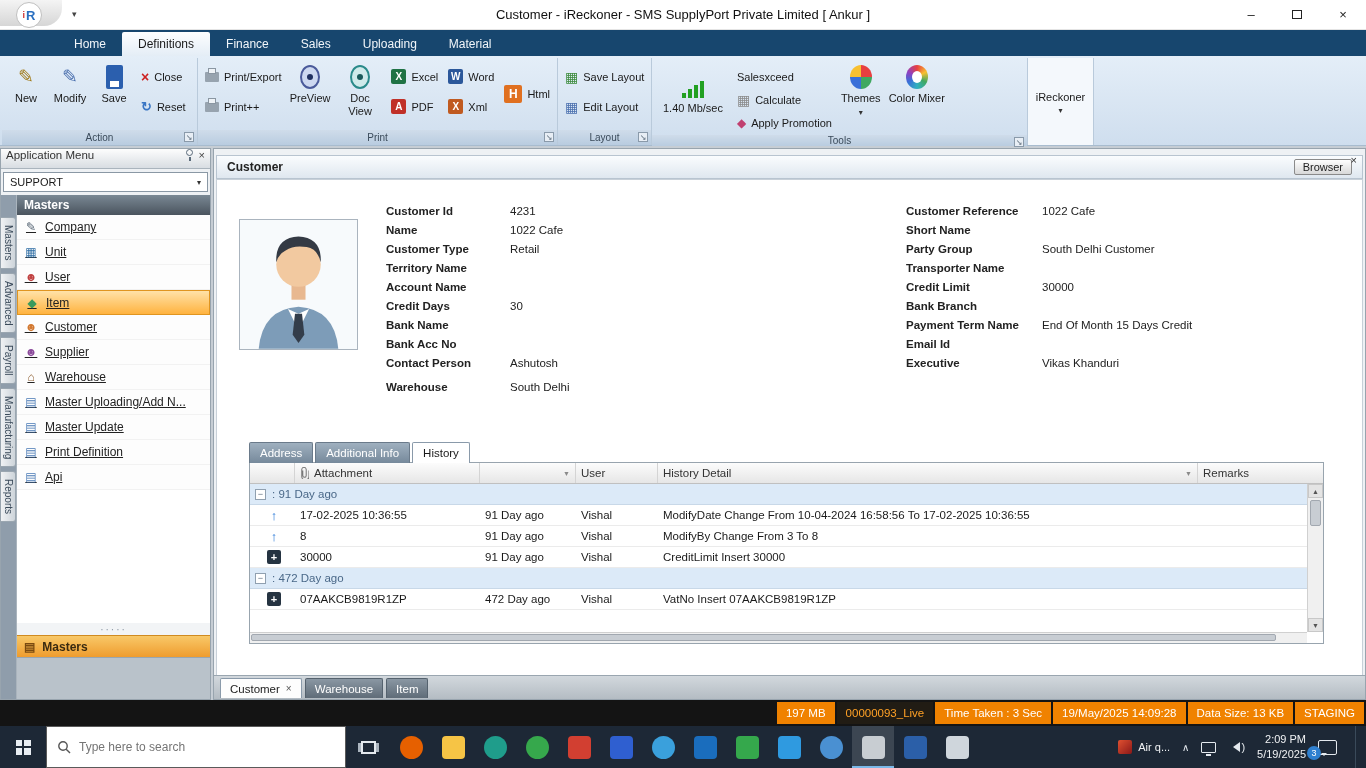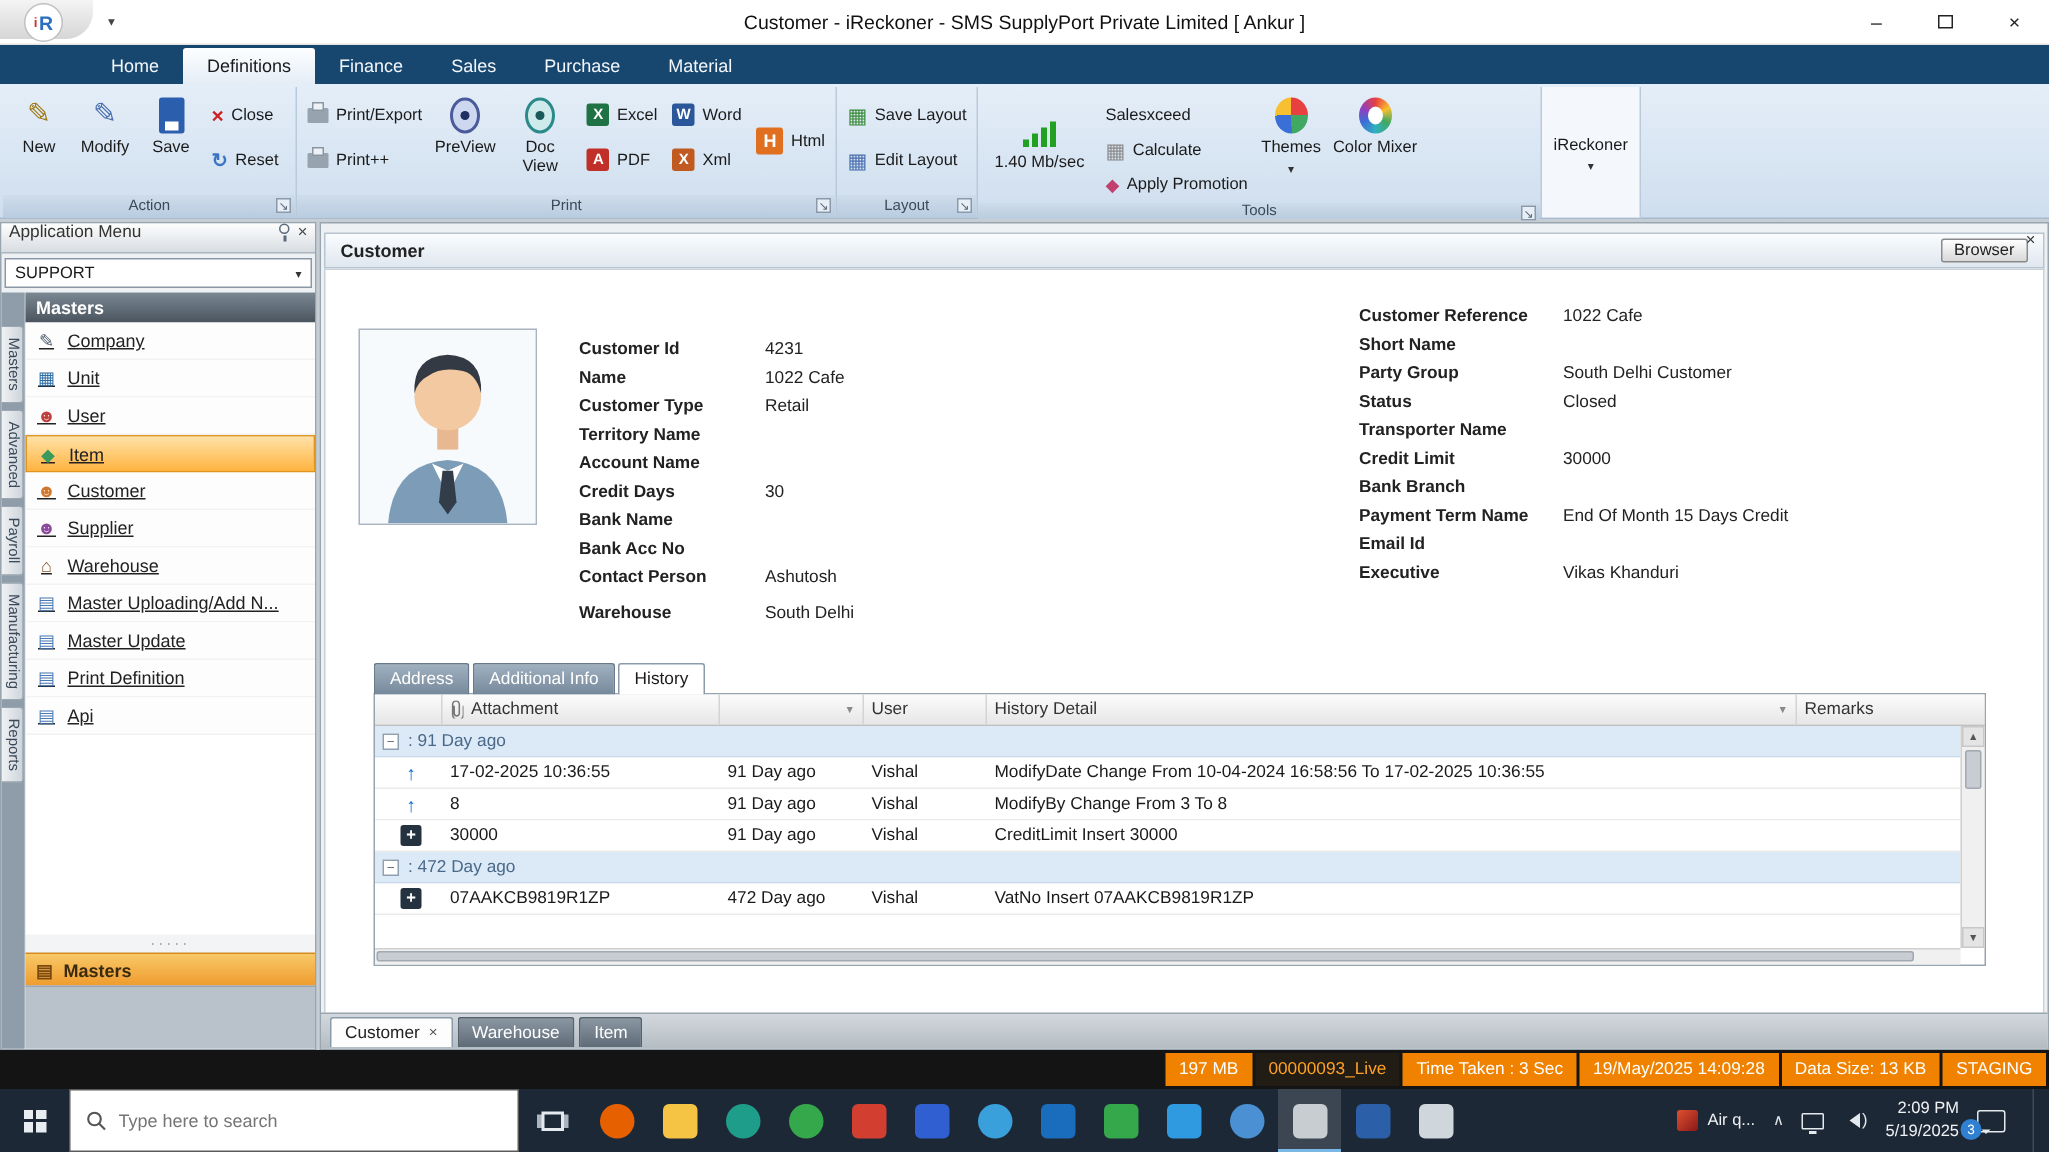--- a/index.html
+++ b/index.html
@@ -105,21 +105,21 @@
 .sb-rest{height:42px;background:#b9c2ca;border-top:1px solid #9aa6b0;}
 
 
 .main{flex:1;position:relative;margin-left:2px;background:#eef1f4;border:1px solid #98a4ae;border-left:1px solid #98a4ae;display:flex;flex-direction:column;min-width:0;}
 .caption{height:24px;margin:6px 2px 0 2px;background:linear-gradient(#fafcfe,#dfe7ef);border:1px solid #b8c4d0;display:flex;align-items:center;padding:0 10px;font-weight:700;font-size:12px;color:#222;}
 .browser-btn{margin-left:auto;font-size:11px;font-family:"Liberation Sans",sans-serif;padding:1px 8px;background:linear-gradient(#fefefe,#d8d8d8);border:1px solid #8a8a8a;border-radius:2px;color:#222;}
 .form{flex:1;background:#fff;margin:0 2px;position:relative;border:1px solid #c8d0d8;border-bottom:none;min-height:0;}
 .avatar{position:absolute;left:22px;top:39px;width:119px;height:131px;border:1px solid #aab4be;background:#f7fafc;}
 .avatar svg{width:100%;height:100%;display:block;}
 .fields{position:absolute;top:21px;}
-.fields.left{left:169px;width:470px;margin-top:22px;}
+.fields.left{left:169px;width:470px;}
 .fields.right{left:689px;width:450px;}
 .frow{height:19px;display:flex;align-items:center;font-size:11.5px;}
 .fields.left .frow:last-child{margin-top:5px;}
 .flabel{font-weight:700;width:124px;color:#222;}
 .fields.right .flabel{width:136px;}
 .fvalue{color:#222;}
 
 
 .dtabs{position:absolute;left:32px;top:262px;display:flex;gap:2px;z-index:2;}
 .dtab{height:21px;padding:0 10px;display:flex;align-items:center;font-size:11.5px;background:linear-gradient(#9fb0bf,#76899b);color:#fff;border:1px solid #6a7a8a;border-bottom:none;border-radius:2px 2px 0 0;}
@@ -209,21 +209,21 @@
     <span class="wbtn">×</span>
   </div>
 </div>
 
 <div class="ribbon-tabs">
 
 <div class="rtab">Home</div>
     <div class="rtab active">Definitions</div>
     <div class="rtab">Finance</div>
     <div class="rtab">Sales</div>
-    <div class="rtab">Purchase</div>
+    <div class="rtab">Uploading</div>
     <div class="rtab">Material</div>
   </div>
 
 <div class="ribbon">
 
   <div class="rgroup g-action">
     <div class="rg-body">
       <div class="btn-large">
         <span class="ric ic-pencil"></span>
         <span>New</span>
@@ -525,24 +525,20 @@
           <span class="flabel">Customer Reference</span>
           <span class="fvalue">1022 Cafe</span>
         </div>
           <div class="frow">
           <span class="flabel">Short Name</span>
           <span class="fvalue"></span>
         </div>
           <div class="frow">
           <span class="flabel">Party Group</span>
           <span class="fvalue">South Delhi Customer</span>
-        </div>
-          <div class="frow">
-          <span class="flabel">Status</span>
-          <span class="fvalue">Closed</span>
         </div>
           <div class="frow">
           <span class="flabel">Transporter Name</span>
           <span class="fvalue"></span>
         </div>
           <div class="frow">
           <span class="flabel">Credit Limit</span>
           <span class="fvalue">30000</span>
         </div>
           <div class="frow">

